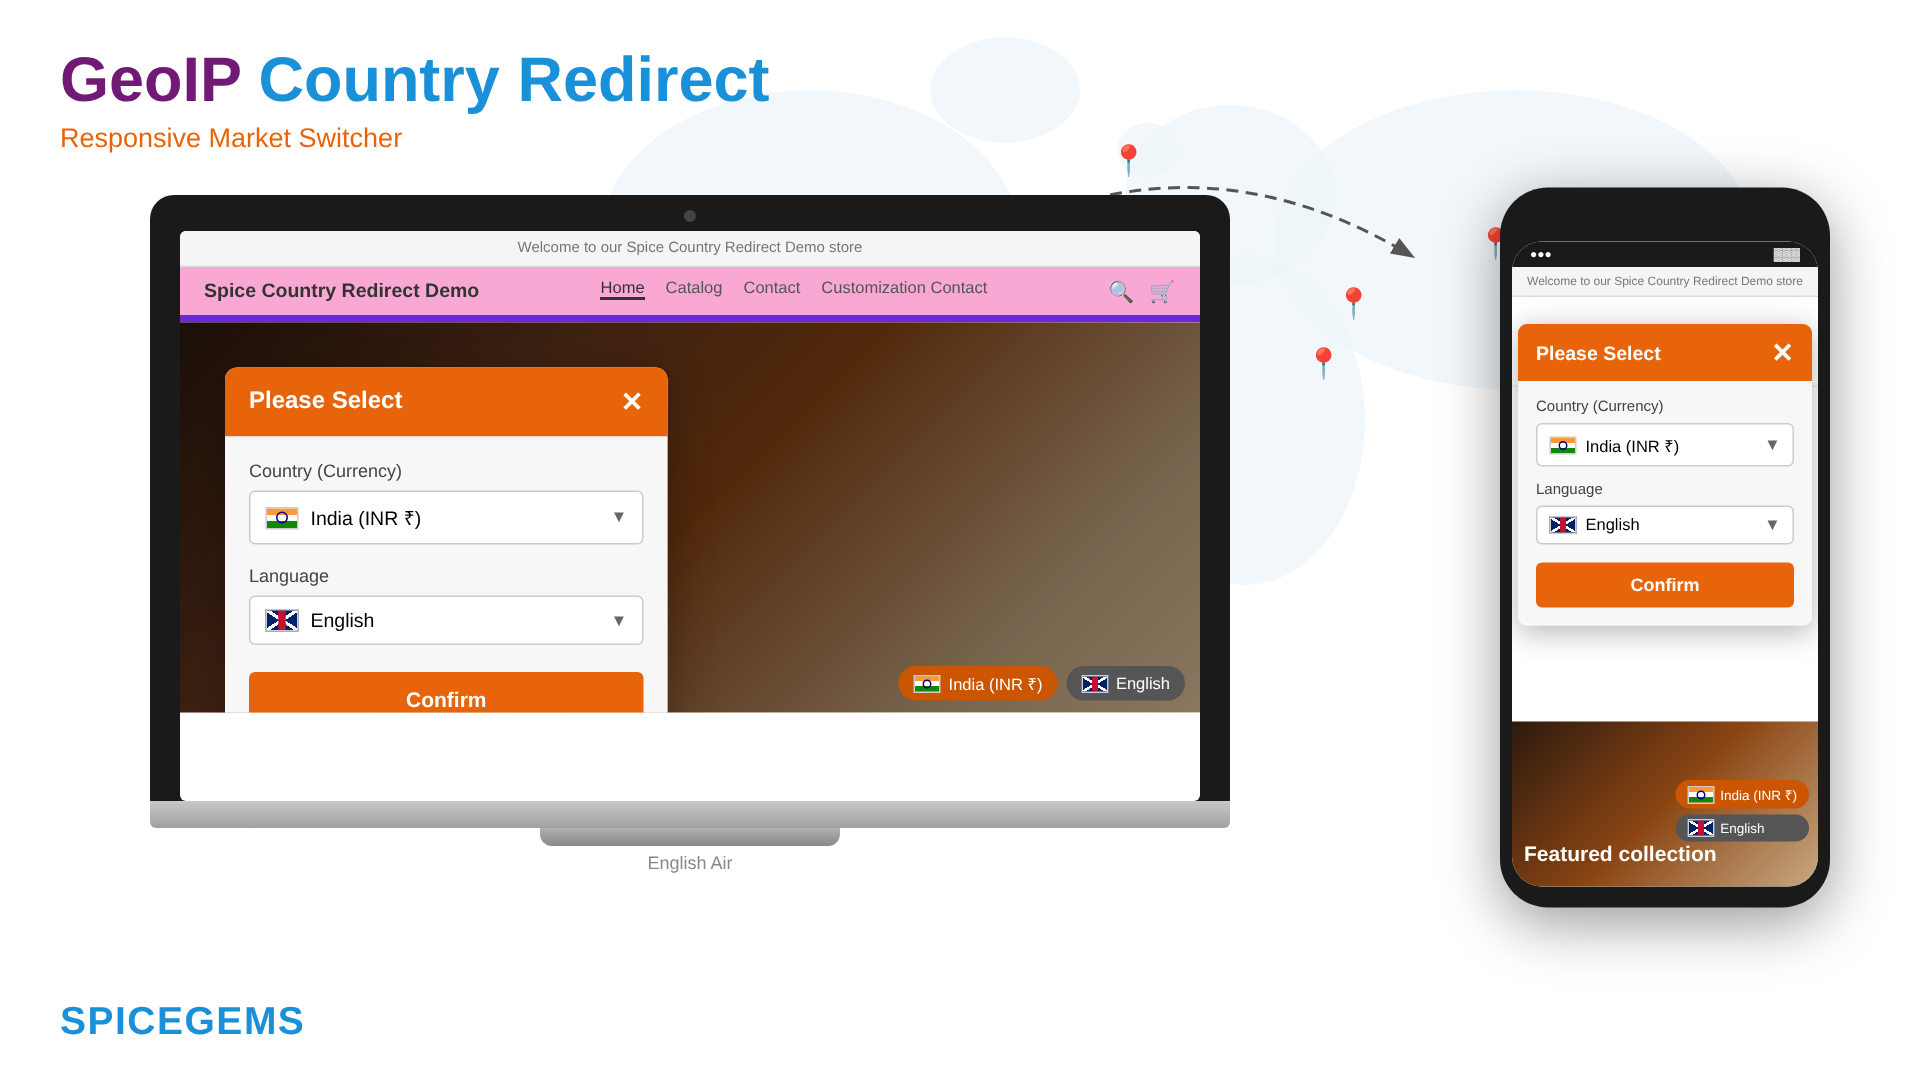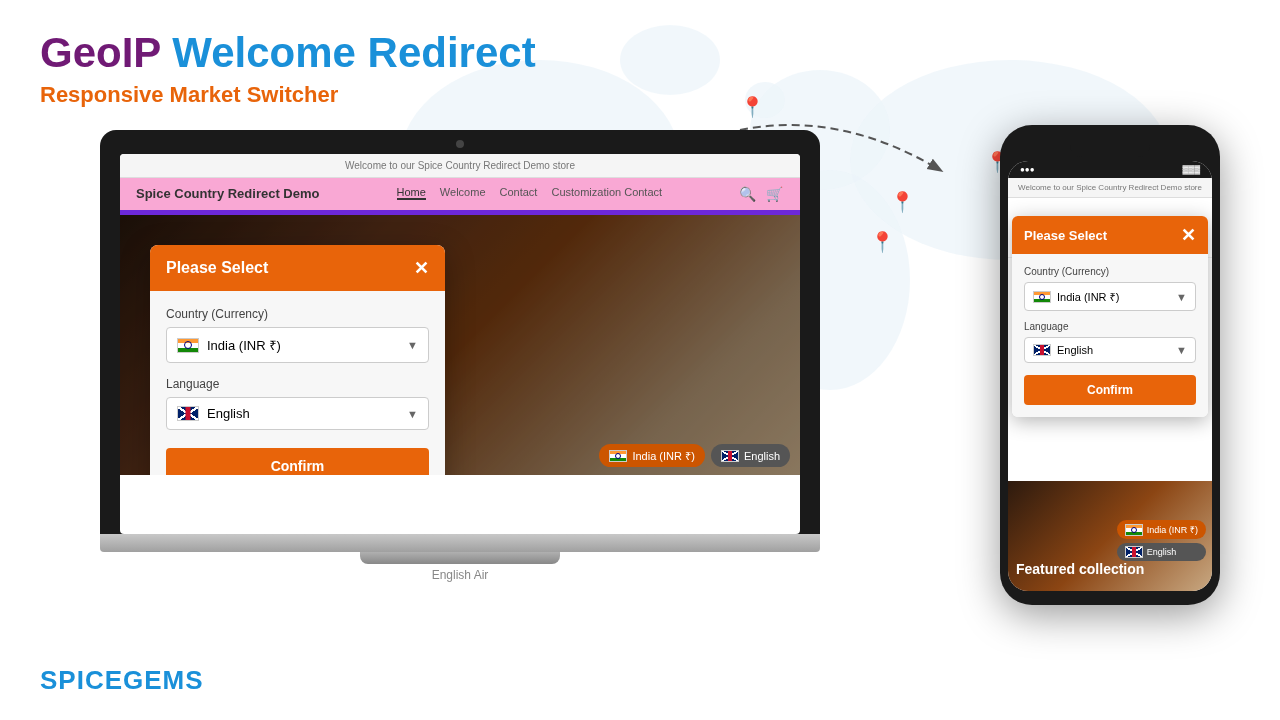--- a/index.html
+++ b/index.html
@@ -20,22 +20,22 @@
       z-index: 10;
     }
     .header-title {
       font-size: 42px;
       font-weight: 800;
       line-height: 1.1;
     }
     .header-title .black { color: #701a75; }
     .header-title .blue { color: #1a90d9; }
     .header-subtitle {
-      font-size: 22px;
-      font-weight: 700;
+      font-size: 18px;
+      font-weight: 400;
       color: #e8640a;
       margin-top: 6px;
     }
 
     
     .spicegems {
       position: absolute;
       bottom: 24px;
       left: 40px;
       font-size: 26px;
@@ -530,37 +530,37 @@
   <path d="M 50 40 Q 150 20 250 80" stroke="#555" stroke-width="2" fill="none" stroke-dasharray="8,5" marker-end="url(#arrow)"></path>
   <defs>
     <marker id="arrow" markerWidth="8" markerHeight="8" refX="6" refY="3" orient="auto">
       <path d="M0,0 L0,6 L8,3 z" fill="#555"></path>
     </marker>
   </defs>
 </svg>
 
 <div class="header">
   <div class="header-title">
-    <span class="black">GeoIP</span><span class="blue"> Welcome Redirect</span>
+    <span class="black">GeoIP</span><span class="blue"> Country Redirect</span>
   </div>
   <div class="header-subtitle">Responsive Market Switcher</div>
 </div>
 
 <div class="laptop-wrapper">
   <div class="laptop-screen-outer">
     <div class="laptop-camera"></div>
     <div class="laptop-screen">
 
       <div class="browser-topbar">Welcome to our Spice Country Redirect Demo store</div>
 
       <div class="browser-navbar">
         <div class="browser-store-name">Spice Country Redirect Demo</div>
         <div class="browser-nav-links">
           <span class="active">Home</span>
-          <span>Welcome</span>
+          <span>Catalog</span>
           <span>Contact</span>
           <span>Customization Contact</span>
         </div>
         <div class="browser-icons">
           <span>🔍</span>
           <span>🛒</span>
         </div>
       </div>
 
       <div class="browser-hero">

